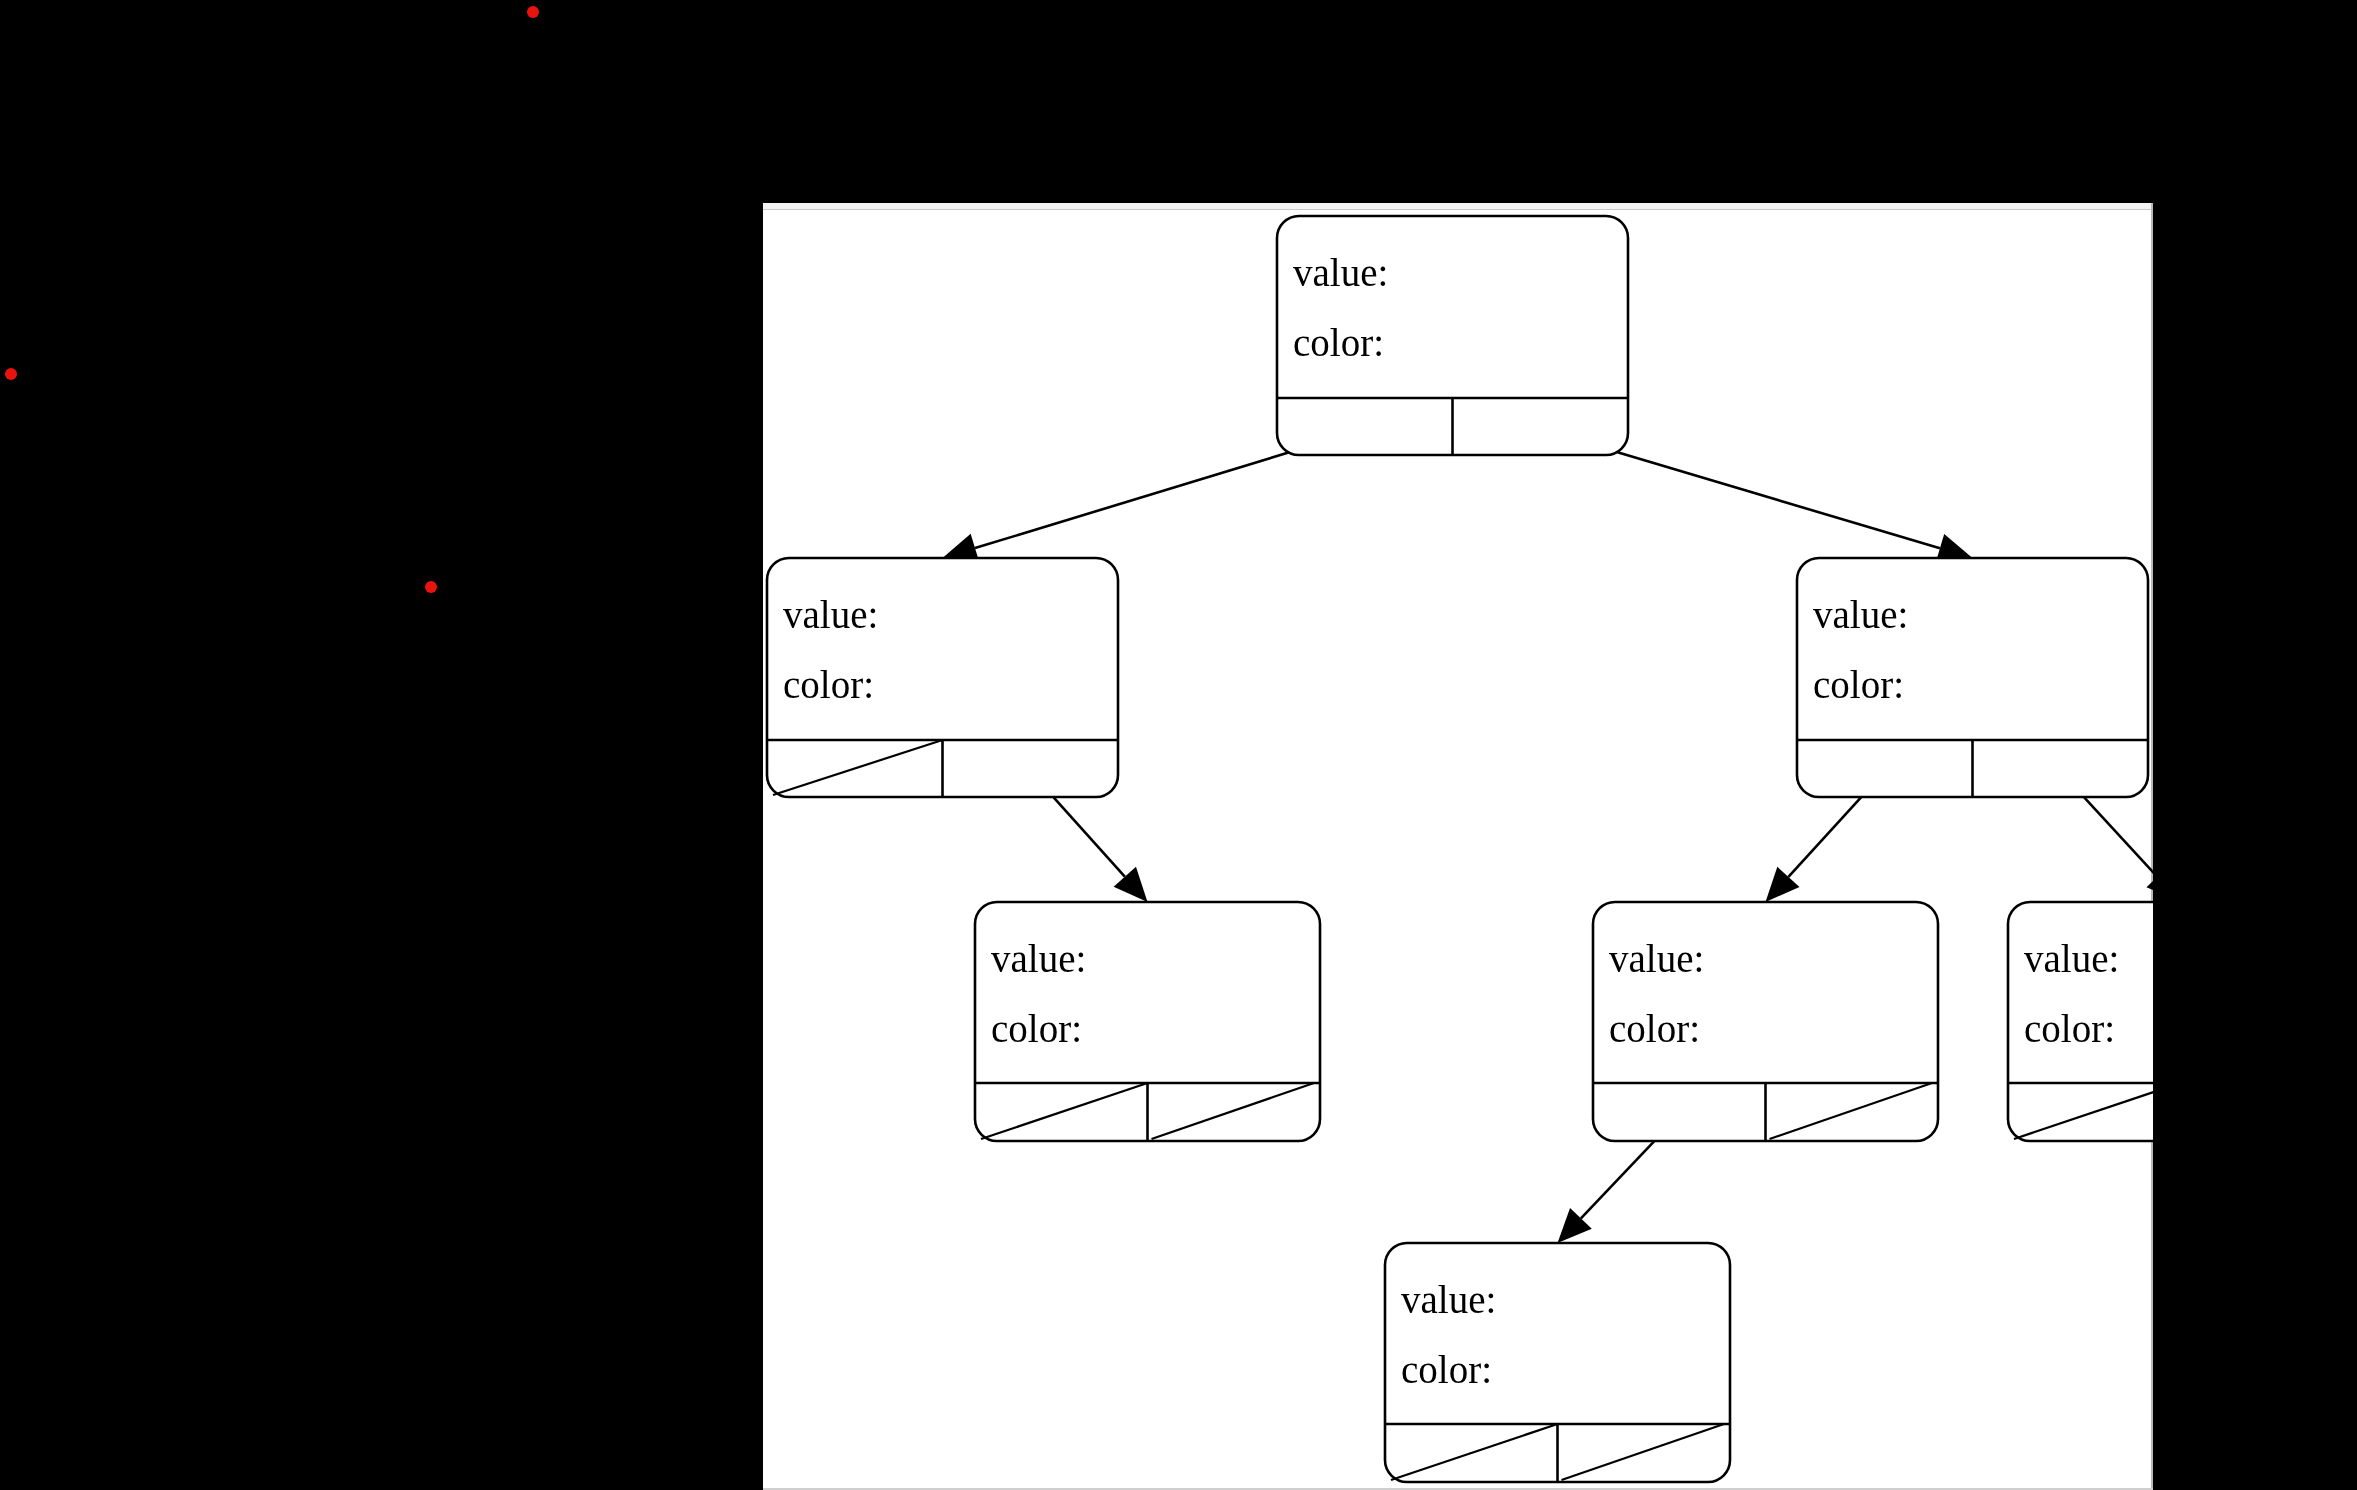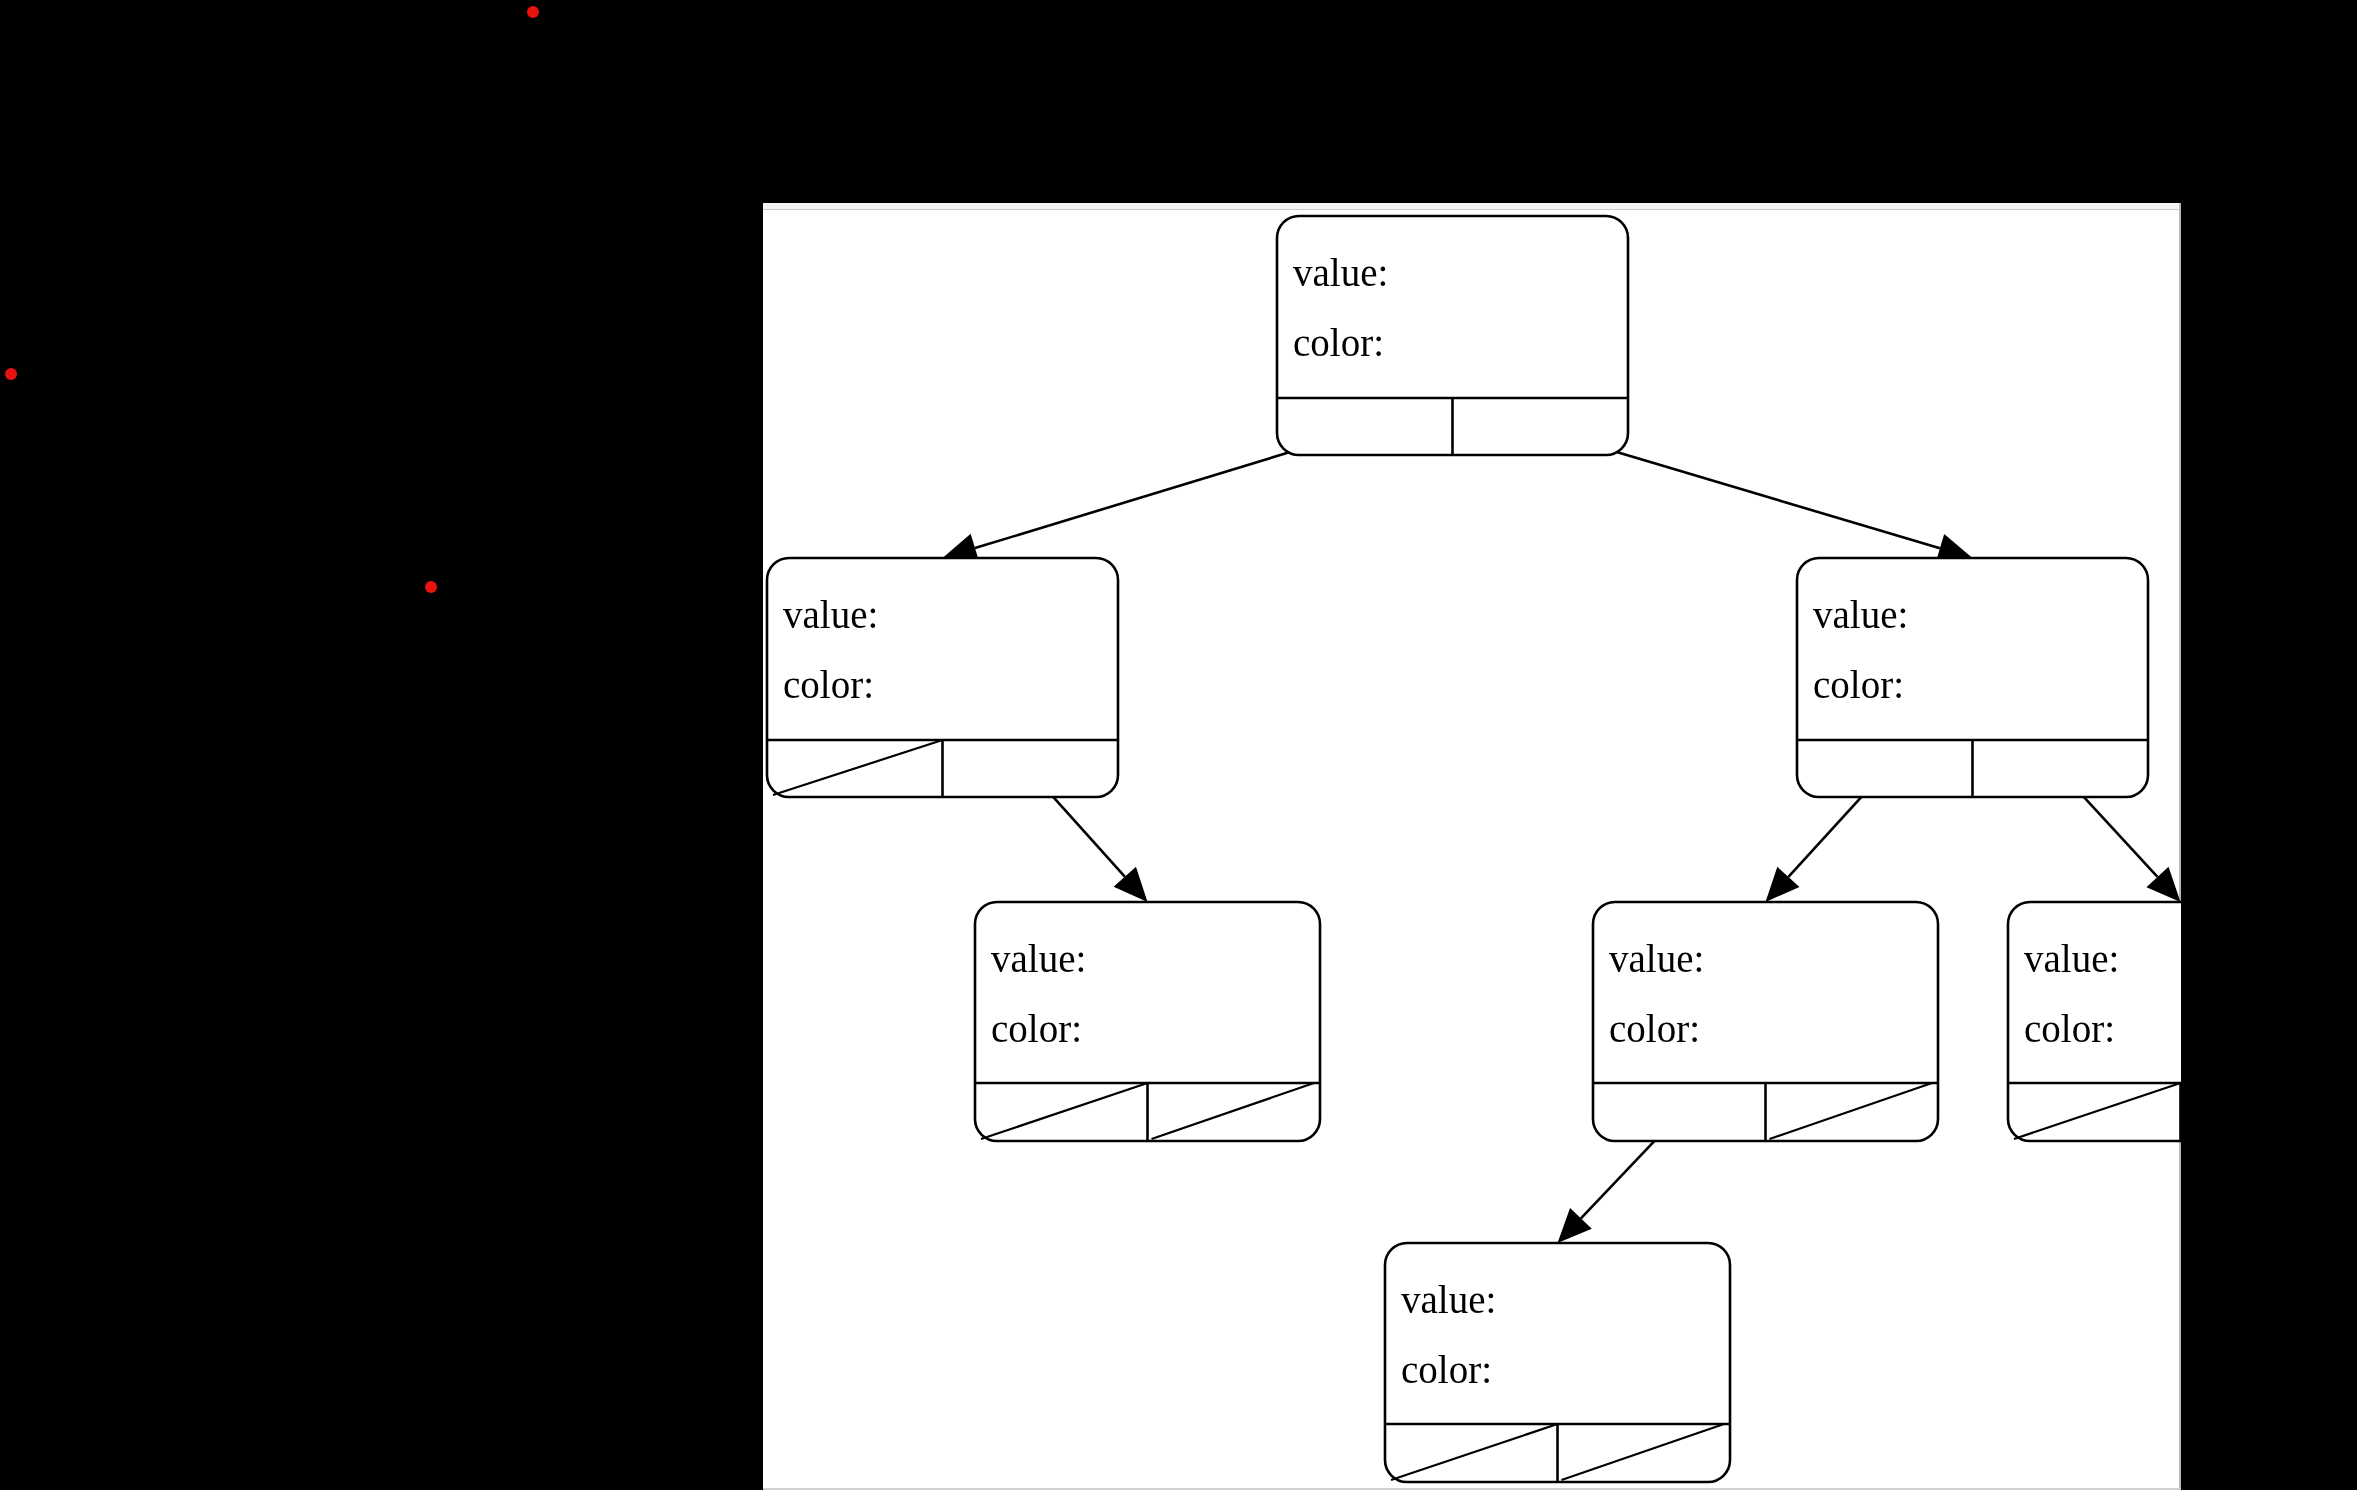--- a/index.html
+++ b/index.html
@@ -97,21 +97,21 @@
 <body style="width: 2357px; height: 1490px; background: rgb(0, 0, 0);">
 
 <div id="backdrop" style="width: 2357px; height: 1490px; background: rgb(0, 0, 0);"></div>
 
 <div id="marker-layer">
     <div class="marker-dot" style="left: 527px; top: 6px; width: 12px; height: 12px; background: rgb(232, 19, 15);"></div>
     <div class="marker-dot" style="left: 5px; top: 368px; width: 12px; height: 12px; background: rgb(232, 19, 15);"></div>
     <div class="marker-dot" style="left: 425px; top: 581px; width: 12px; height: 12px; background: rgb(232, 19, 15);"></div>
   </div>
 
-<div id="doc-panel" style="left: 763px; top: 203px; width: 1390px; height: 1287px; background: rgb(255, 255, 255); padding-left: 28px;">
+<div id="doc-panel" style="left: 763px; top: 203px; width: 1390px; height: 1287px; background: rgb(255, 255, 255);">
   <div id="doc-panel-topstrip" style="background: rgb(244, 244, 244); border-bottom-color: rgb(201, 201, 201);"></div>
   <div id="doc-panel-rightedge" style="right: 0px;"></div>
   <div id="doc-panel-bottomedge" style="bottom: 0px;"></div>
   <svg id="tree-canvas" xmlns="http://www.w3.org/2000/svg" width="1589" height="1287" viewBox="0 0 1589 1287">
       <g>
         <g>
           <line x1="601.75" y1="226.35" x2="212.02392539299657" y2="345.09069744983066" class="edge-line"></line>
           <polygon points="179.5,355 207.65217426792185,330.74190683527337 216.3956765180713,359.43948806438794" class="edge-head"></polygon>
         </g>
         <g>

